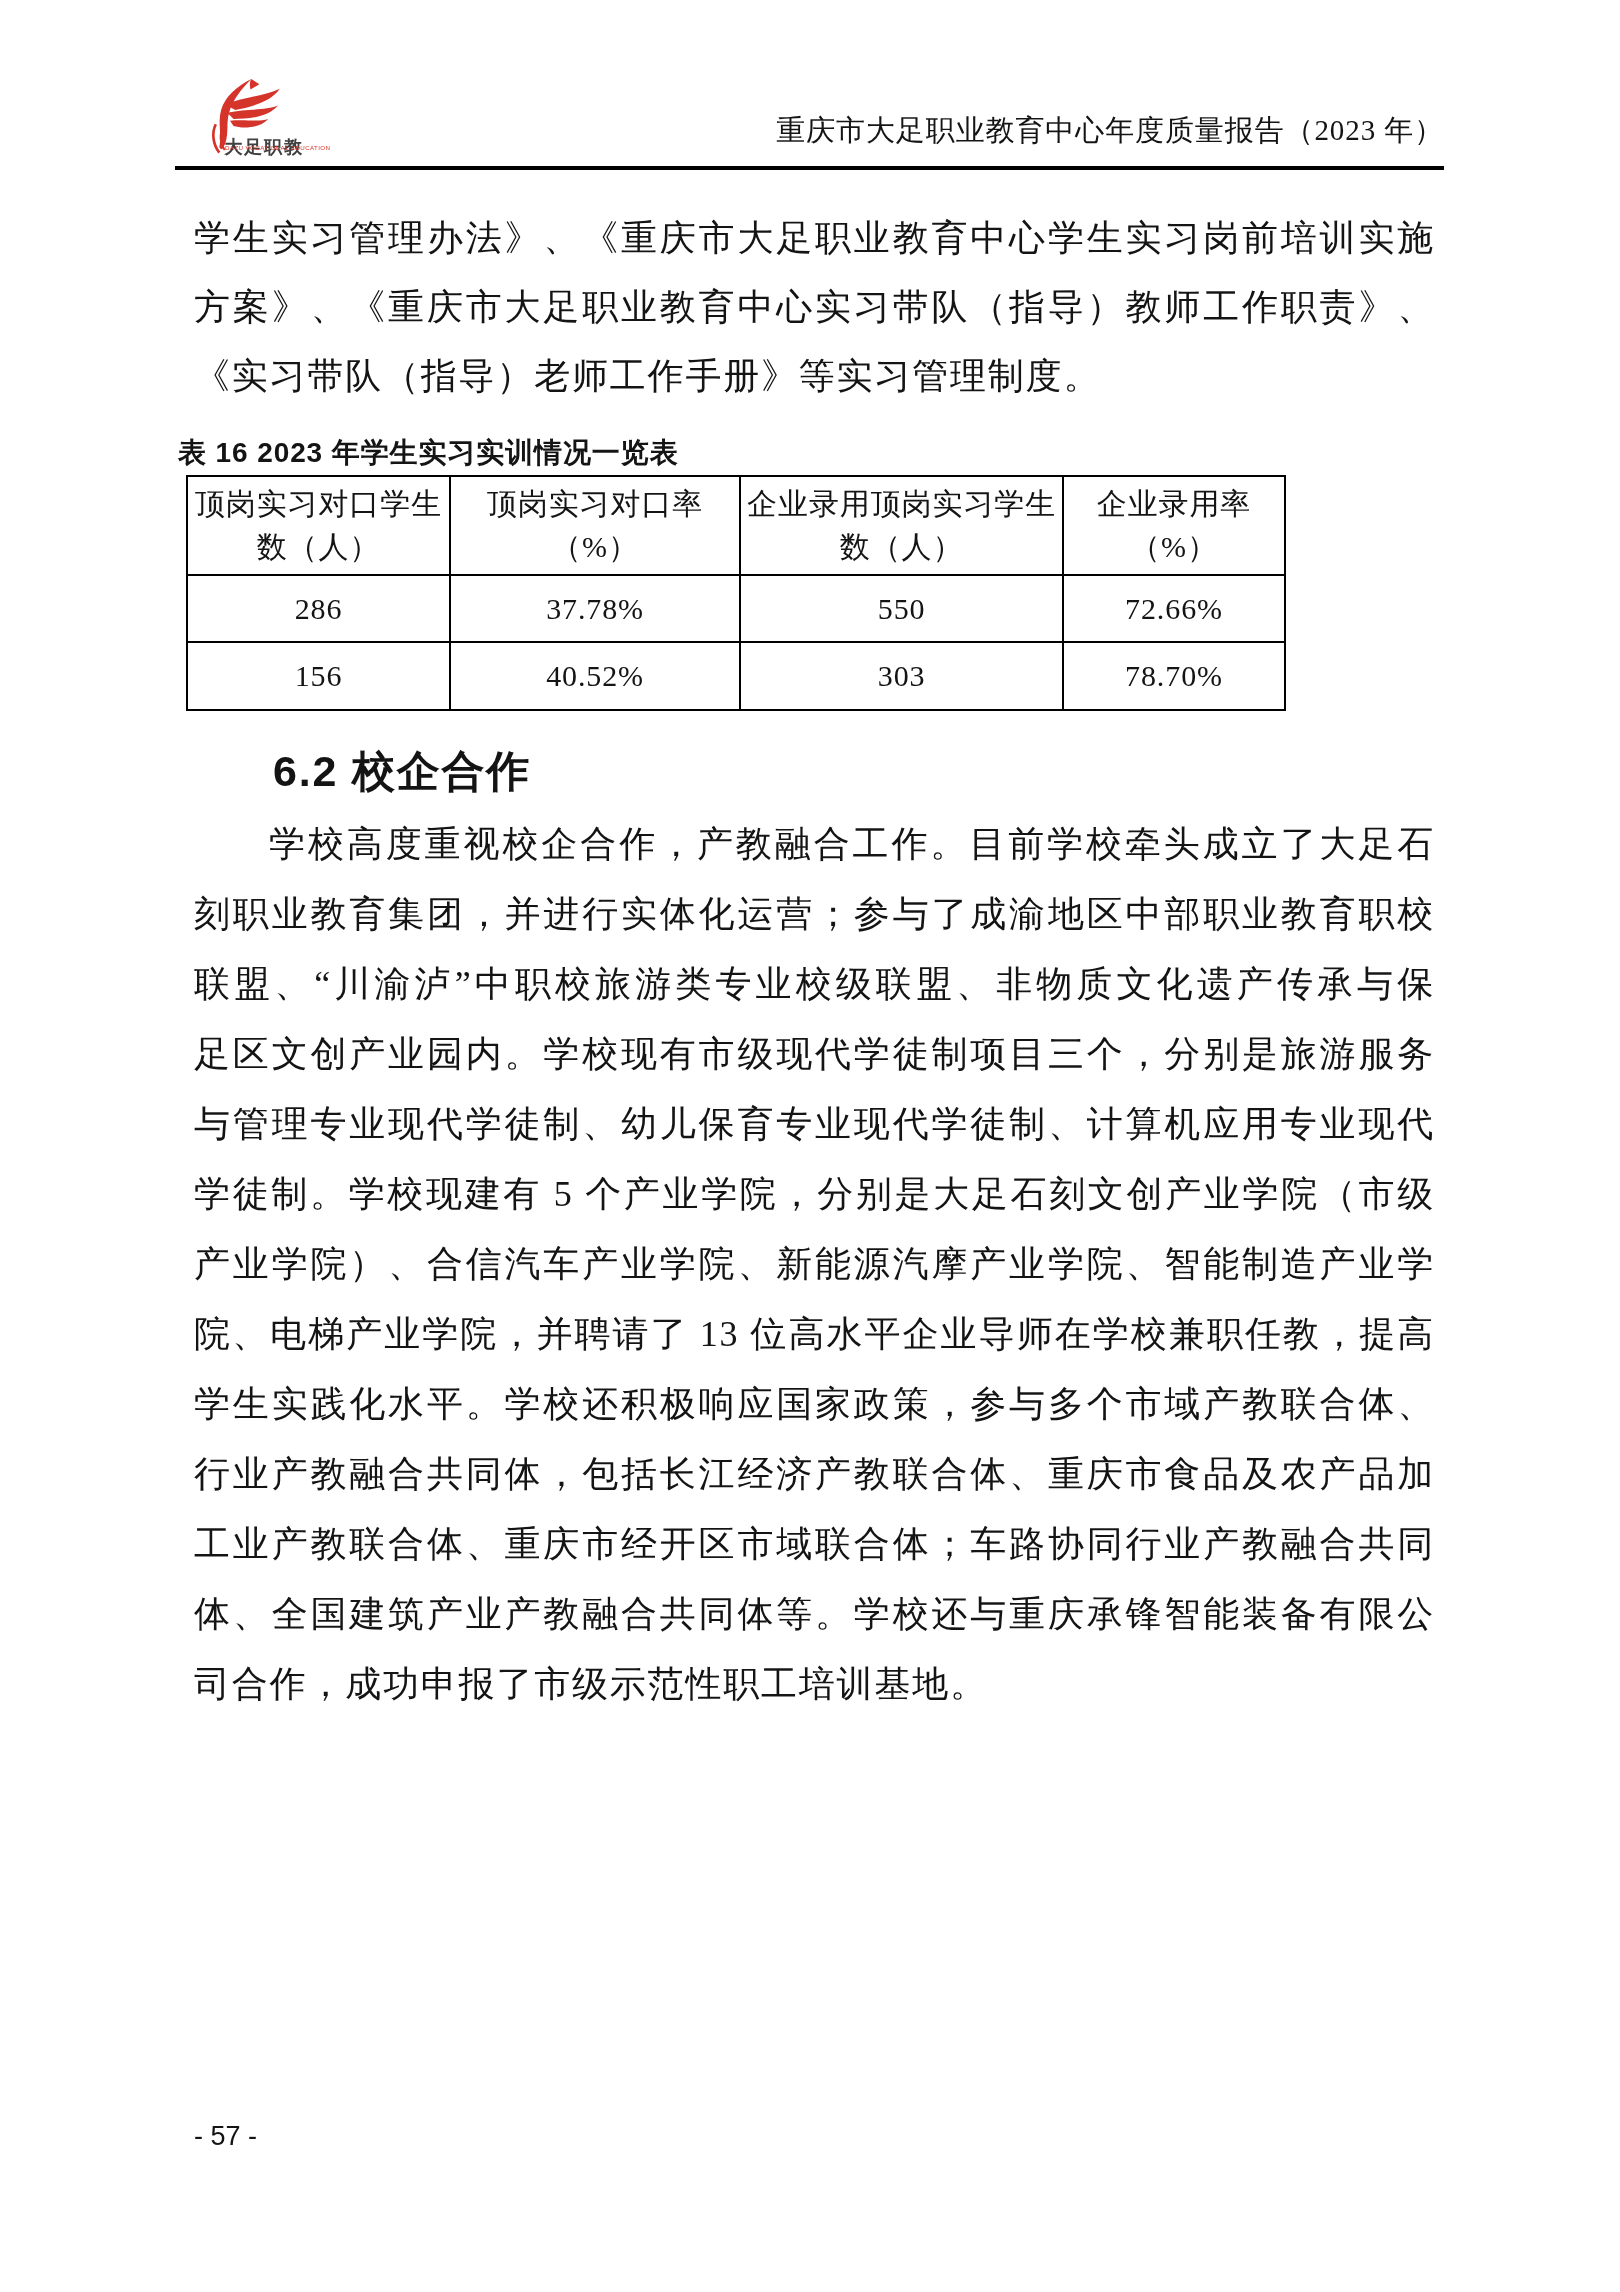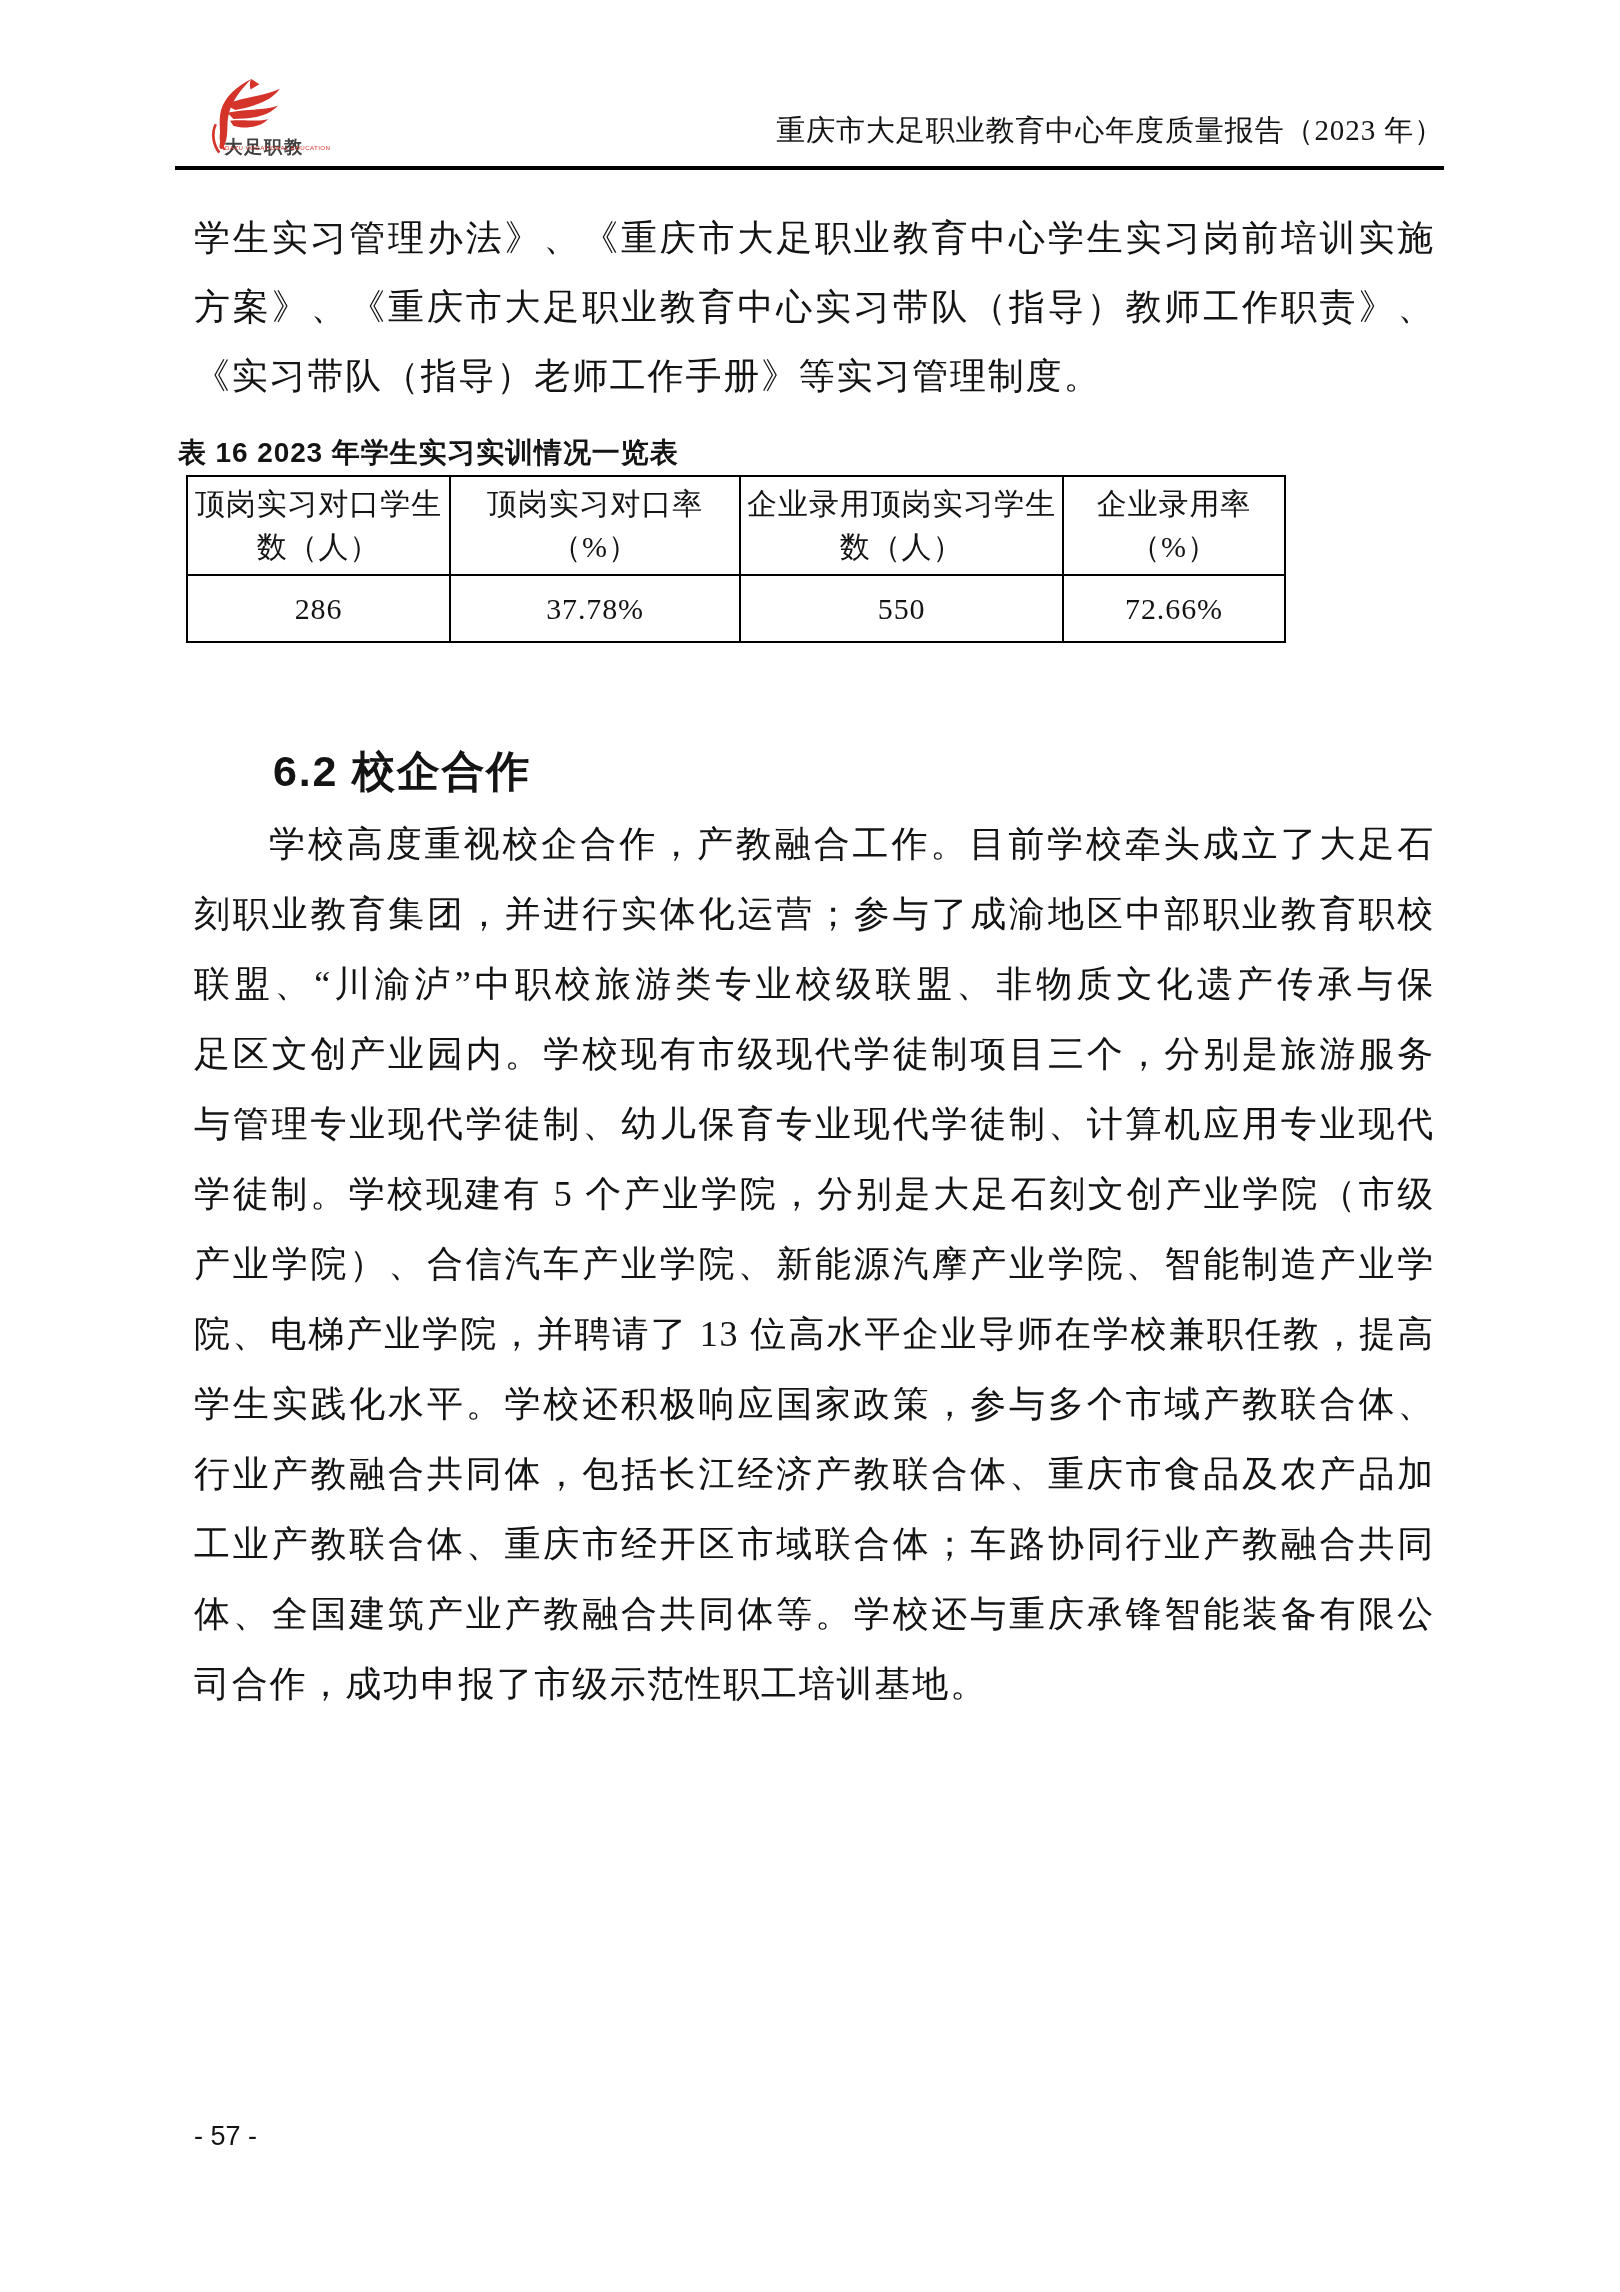--- a/index.html
+++ b/index.html
@@ -196,20 +196,26 @@
         <td class="col-c1">顶岗实习对口学生数（人）</td>
         <td class="col-c2">顶岗实习对口率（%）</td>
         <td class="col-c3">企业录用顶岗实习学生数（人）</td>
         <td class="col-c4">企业录用率（%）</td>
       </tr>
       <tr class="data">
         <td>286</td>
         <td>37.78%</td>
         <td>550</td>
         <td>72.66%</td>
+      </tr>
+      <tr class="data">
+        <td>156</td>
+        <td>40.52%</td>
+        <td>303</td>
+        <td>78.70%</td>
       </tr>
     </tbody>
   </table>
 
   <div class="section-heading">6.2 校企合作</div>
 
   <div class="para para-2">
     <div class="jline indent">学校高度重视校企合作，产教融合工作。目前学校牵头成立了大足石</div>
     <div class="jline">刻职业教育集团，并进行实体化运营；参与了成渝地区中部职业教育职校</div>
     <div class="jline">联盟、“川渝泸”中职校旅游类专业校级联盟、非物质文化遗产传承与保</div>

